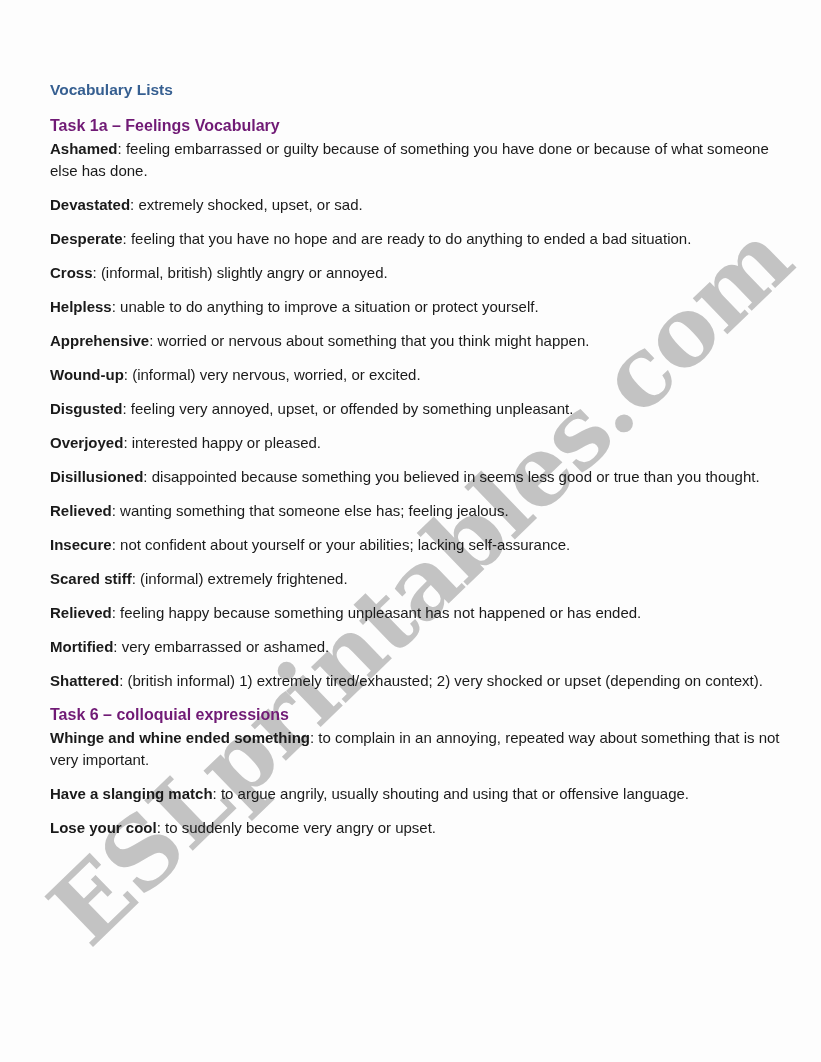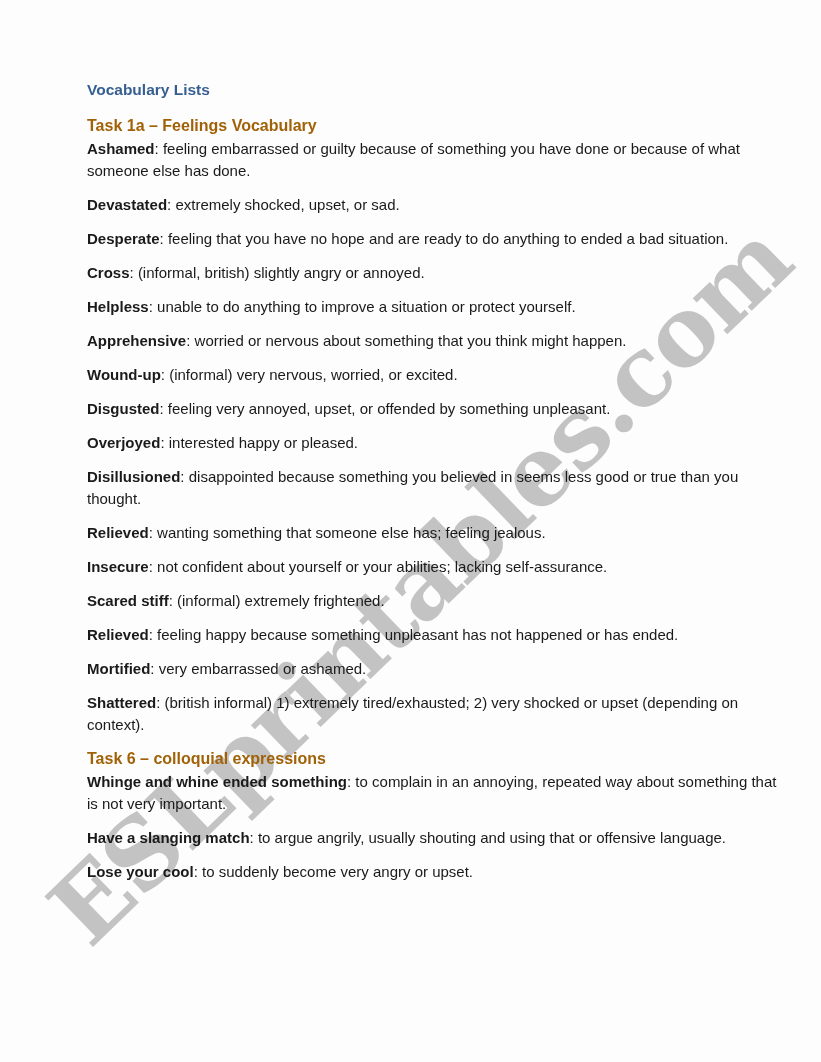--- a/index.html
+++ b/index.html
@@ -28,33 +28,32 @@
     color: #b4b4b4;
     opacity: 0.78;
     white-space: nowrap;
     pointer-events: none;
   }
   .content {
     position: relative;
     z-index: 2;
     padding: 80px 40px 0 50px;
     color: #1a1a1a;
-    margin-left: 37px;
   }
   h1.doc-title {
     margin: 0 0 15px 0;
     font-size: 15.5px;
     line-height: 20px;
     color: #365f91;
   }
   h2.task-heading {
     margin: 0 0 2px 0;
     font-size: 16px;
     line-height: 21px;
-    color: #a16207;
+    color: #701a75;
   }
   p.entry {
     margin: 0 0 12px 0;
     font-size: 15px;
     line-height: 22px;
   }
   p.entry .term { font-weight: bold; }
   p.entry .sep { white-space: pre; }
 </style>
 </head>

